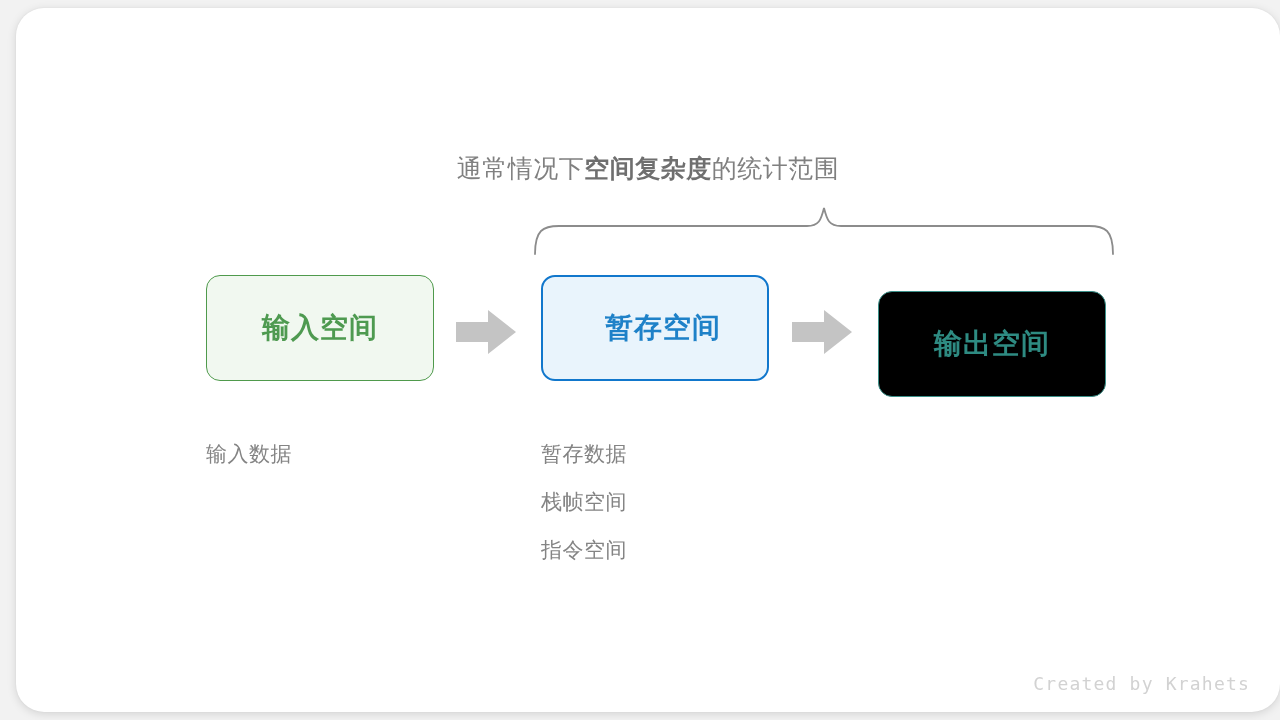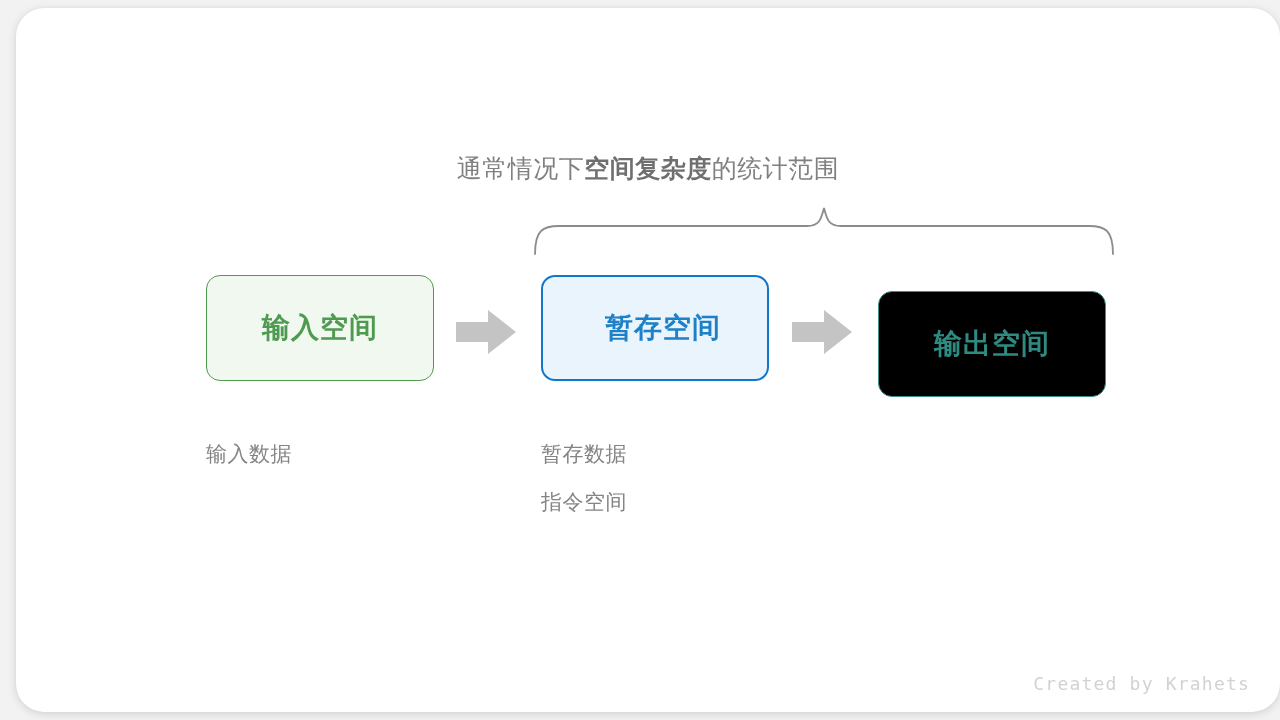--- a/index.html
+++ b/index.html
@@ -163,18 +163,19 @@
     <svg width="62" height="48" viewBox="0 0 62 48">
       <path d="M 0 14 L 32 14 L 32 2 L 60 24 L 32 46 L 32 34 L 0 34 Z" fill="#c4c4c4"></path>
     </svg>
   </div>
 
   <div class="sub-label-group" id="labels-input">
     <div class="sub-label">输入数据</div>
   </div>
   <div class="sub-label-group" id="labels-temp">
     <div class="sub-label">暂存数据</div>
+    <div class="sub-label">栈帧空间</div>
     <div class="sub-label">指令空间</div>
   </div>
 
   <div id="watermark">Created by Krahets</div>
 
 </div>
 
 </body></html>

